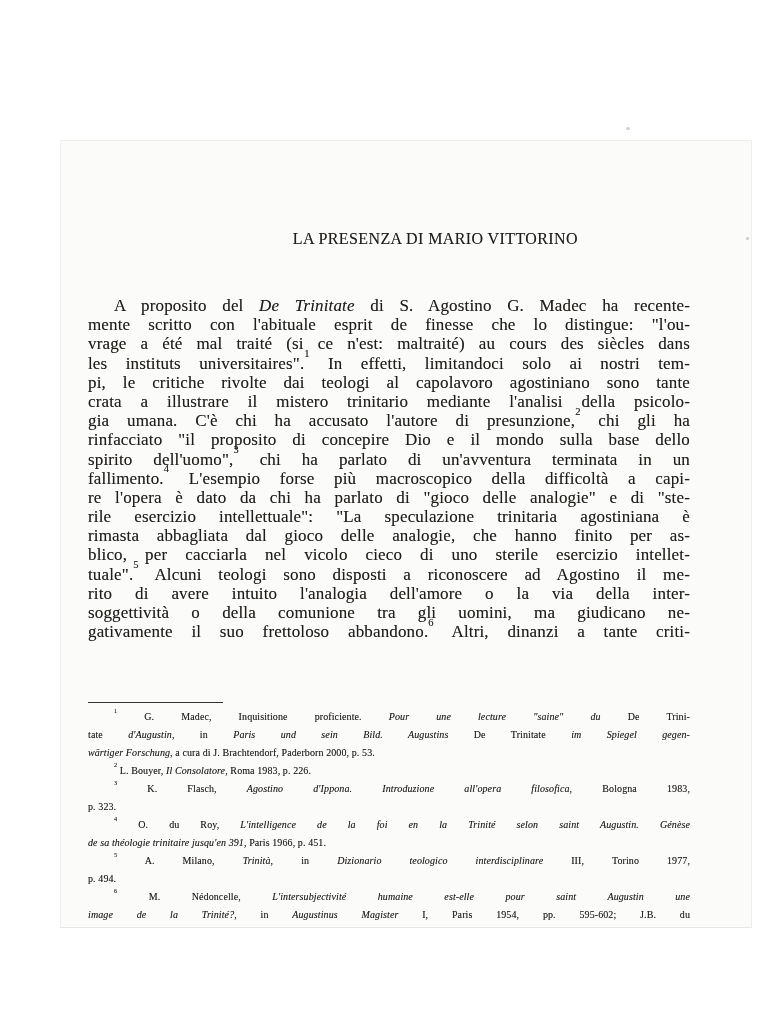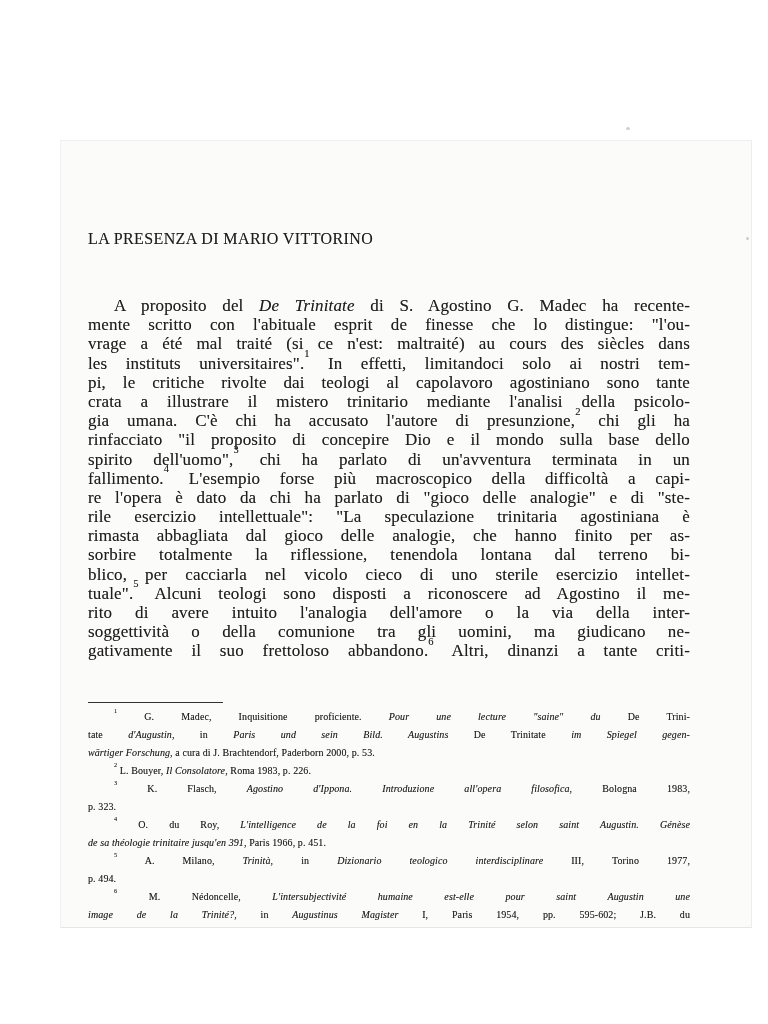--- a/index.html
+++ b/index.html
@@ -16,21 +16,21 @@
     border-left:1px solid rgba(0,0,0,0.04);
     border-right:1px solid rgba(0,0,0,0.05);
     border-bottom:1px solid rgba(0,0,0,0.08);
   }
   .speck{position:absolute;background:rgba(120,118,112,0.35);border-radius:50%;}
   .speck.s1{left:626px;top:127px;width:4px;height:3px;}
   .speck.s2{left:746px;top:237px;width:3px;height:3px;}
   .ink{color:#201e1b;text-shadow:0 0 0.6px rgba(32,30,27,0.45);}
   .doc-title{
     position:absolute;left:88px;top:228px;width:490px;
-    text-align:left;font-size:16px;line-height:21.5px;
+    text-align:right;font-size:16px;line-height:21.5px;
     letter-spacing:0.4px;font-weight:normal;
   }
   .body-text{
     position:absolute;left:88px;top:296px;width:602px;
     font-size:17px;line-height:19.2px;letter-spacing:0.15px;
   }
   .body-text .line{
     text-align:justify;text-align-last:justify;
     height:19.2px;overflow:visible;white-space:nowrap;
   }
@@ -67,21 +67,20 @@
     <div class="line j"><span>les instituts universitaires".<sup>1</sup> In effetti, limitandoci solo ai nostri tem-</span></div>
     <div class="line j"><span>pi, le critiche rivolte dai teologi al capolavoro agostiniano sono tante</span></div>
     <div class="line j"><span>crata a illustrare il mistero trinitario mediante l'analisi della psicolo-</span></div>
     <div class="line j"><span>gia umana. C'è chi ha accusato l'autore di presunzione,<sup>2</sup> chi gli ha</span></div>
     <div class="line j"><span>rinfacciato "il proposito di concepire Dio e il mondo sulla base dello</span></div>
     <div class="line j"><span>spirito dell'uomo",<sup>3</sup> chi ha parlato di un'avventura terminata in un</span></div>
     <div class="line j"><span>fallimento.<sup>4</sup> L'esempio forse più macroscopico della difficoltà a capi-</span></div>
     <div class="line j"><span>re l'opera è dato da chi ha parlato di "gioco delle analogie" e di "ste-</span></div>
     <div class="line j"><span>rile esercizio intellettuale": "La speculazione trinitaria agostiniana è</span></div>
     <div class="line j"><span>rimasta abbagliata dal gioco delle analogie, che hanno finito per as-</span></div>
-    <div class="line j"><span>sorbire totalmente la riflessione, tenendola lontana dal terreno bi-</span></div>
     <div class="line j"><span>blico, per cacciarla nel vicolo cieco di uno sterile esercizio intellet-</span></div>
     <div class="line j"><span>tuale".<sup>5</sup> Alcuni teologi sono disposti a riconoscere ad Agostino il me-</span></div>
     <div class="line j"><span>rito di avere intuito l'analogia dell'amore o la via della inter-</span></div>
     <div class="line j"><span>soggettività o della comunione tra gli uomini, ma giudicano ne-</span></div>
     <div class="line j"><span>gativamente il suo frettoloso abbandono.<sup>6</sup> Altri, dinanzi a tante criti-</span></div>
   </div>
 
 <div class="footnote-separator"></div>
 
 <div class="footnotes ink" id="footnotes">

